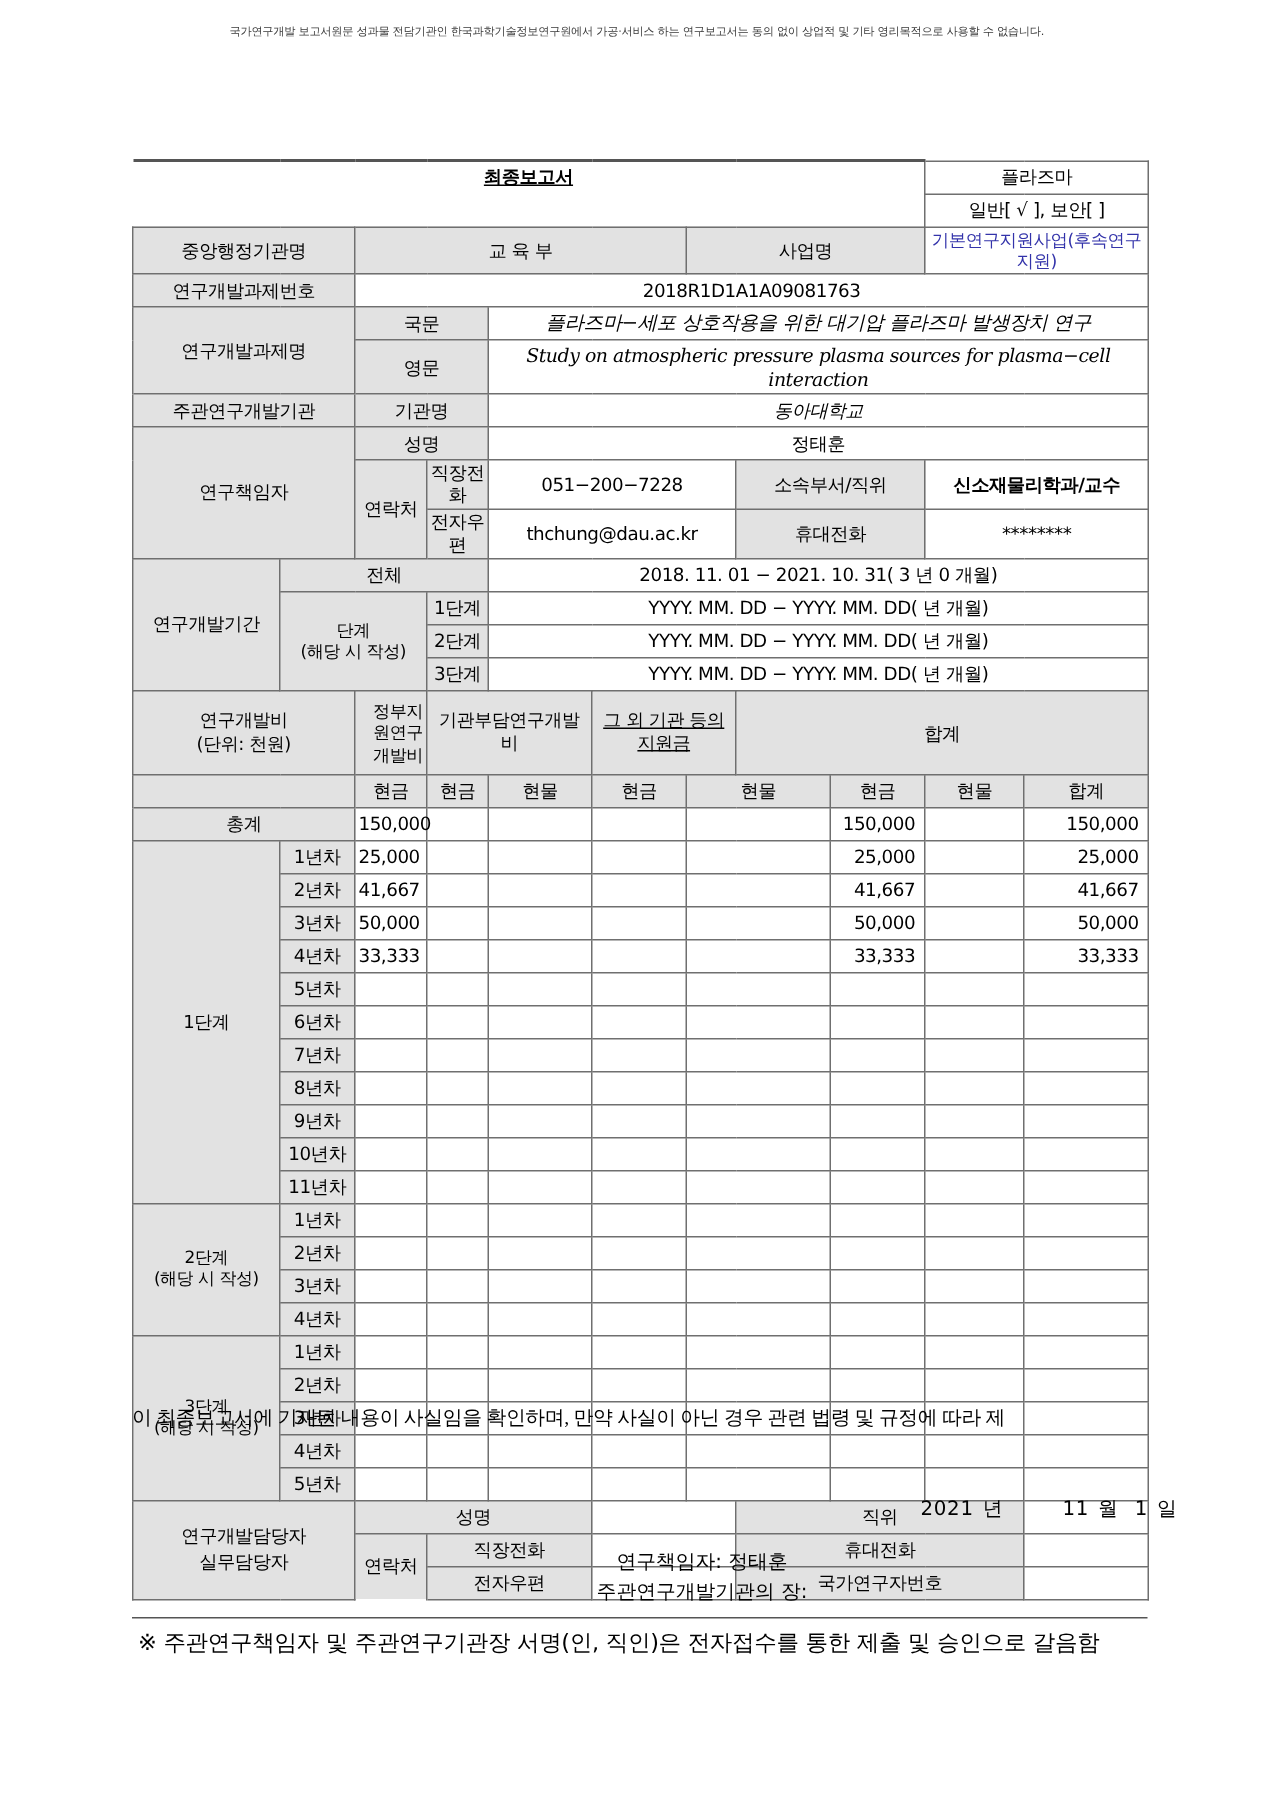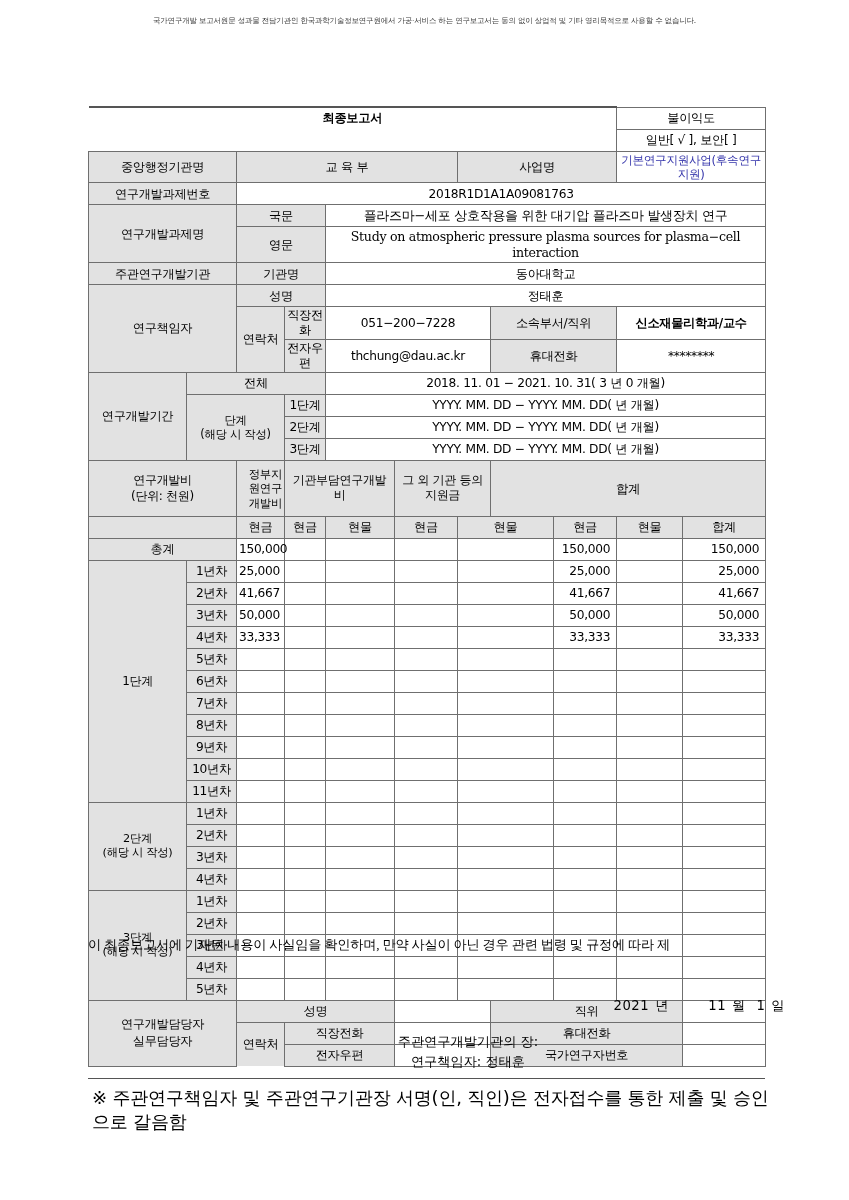--- a/index.html
+++ b/index.html
@@ -64,21 +64,21 @@
   .title-cell {
     font-size: 21px;
     font-weight: bold;
     letter-spacing: 1px;
     height: 44px;
   }
   .blank-cell { border: none !important; }
 
   .blue { color: #3333aa; }
   .serif { font-family: "DejaVu Serif", "Liberation Serif", serif; }
-  .lft { text-align: left; padding-left: 5px; }
+  .lft { text-align: left; padding-left: 5px; font-style: italic; }
   .small { font-size: 11.4px; font-weight: bold; }
   .xsmall { font-size: 10.6px; }
   .sp { letter-spacing: 1.4px; }
 
   .money td { height: 19px; font-size: 12.3px; }
   .money td.val { text-align: right; padding-right: 6px; }
 
   .tall { height: 34px; }
 
   
@@ -122,21 +122,21 @@
     top: 1078px;
     width: 677px;
     border-top: 1.6px solid #555;
   }
 
   .footnote {
     position: absolute;
     left: 92px;
     top: 1086px;
     width: 690px;
-    font-size: 18px;
+    font-size: 15px;
     letter-spacing: -0.2px;
   }
 </style>
 </head>
 <body>
 
 <div class="page">
 
   <div class="notice">국가연구개발 보고서원문 성과물 전담기관인 한국과학기술정보연구원에서 가공·서비스 하는 연구보고서는 동의 없이 상업적 및 기타 영리목적으로 사용할 수 없습니다.</div>
 
@@ -152,22 +152,22 @@
         <col style="width:33px">
         <col style="width:63px">
         <col style="width:63px">
         <col style="width:66px">
         <col style="width:43px">
         <col style="width:40px">
       </colgroup>
 
       <tbody>
           <tr class="topline">
-        <td class="title-cell blank-cell" colspan="9" style="border-top:2px solid #555 !important;">최종보고서</td>
-        <td colspan="3">불이익도</td>
+        <td class="title-cell blank-cell" colspan="9" style="border-top:2px solid #555 !important;text-decoration:underline;">최종보고서</td>
+        <td colspan="3">플라즈마</td>
       </tr>
       <tr>
         <td class="blank-cell" colspan="9"></td>
         <td colspan="3" class="sp">일반[ √ ], 보안[    ]</td>
       </tr>
 
       <tr>
         <td class="sh" colspan="2">중앙행정기관명</td>
         <td class="sh sp" colspan="4">교 육 부</td>
         <td class="sh" colspan="3">사업명</td>
@@ -239,21 +239,21 @@
         <td colspan="8">YYYY. MM. DD − YYYY. MM. DD(    년   개월)</td>
       </tr>
 
       <tr>
         <td class="sh" colspan="2" rowspan="2" style="height:56px;font-size:12px;line-height:1.35;">
           <span>연구개발비</span><br>
           <span>(단위: 천원)</span>
         </td>
         <td class="sh" rowspan="2" style="font-size:11.4px;line-height:1.25;text-align:right;">정부지원연구개발비</td>
         <td class="sh" colspan="2" rowspan="2" style="font-size:12px;line-height:1.3;">기관부담연구개발비</td>
-        <td class="sh" colspan="2" rowspan="2" style="font-size:12px;line-height:1.3;">그 외 기관 등의 지원금</td>
+        <td class="sh" colspan="2" rowspan="2" style="font-size:12px;line-height:1.3;text-decoration:underline;">그 외 기관 등의 지원금</td>
         <td class="sh" colspan="5" rowspan="2" style="font-size:12.4px;">합계</td>
       </tr>
       <tr></tr>
 
       <tr>
         <td class="sh" colspan="2" style="border-bottom:none;"></td>
         <td class="sh">현금</td>
         <td class="sh">현금</td>
         <td class="sh">현물</td>
         <td class="sh">현금</td>
@@ -540,21 +540,21 @@
   </div>
 
   <div class="dateline">
     <span>2021</span><span>년</span>
     <span style="display:inline-block;width:18px;"></span>
     <span>11</span><span>월</span>
     <span>1</span><span>일</span>
   </div>
 
   <div class="sig">
+    <div>연구책임자: 정태훈</div>
     <div>주관연구개발기관의 장:</div>
-    <div>연구책임자: 정태훈</div>
   </div>
 
   <div class="hr-bottom"></div>
 
   <div class="footnote">※ 주관연구책임자 및 주관연구기관장 서명(인, 직인)은 전자접수를 통한 제출 및 승인으로 갈음함</div>
 
 </div>
 
 </body></html>

